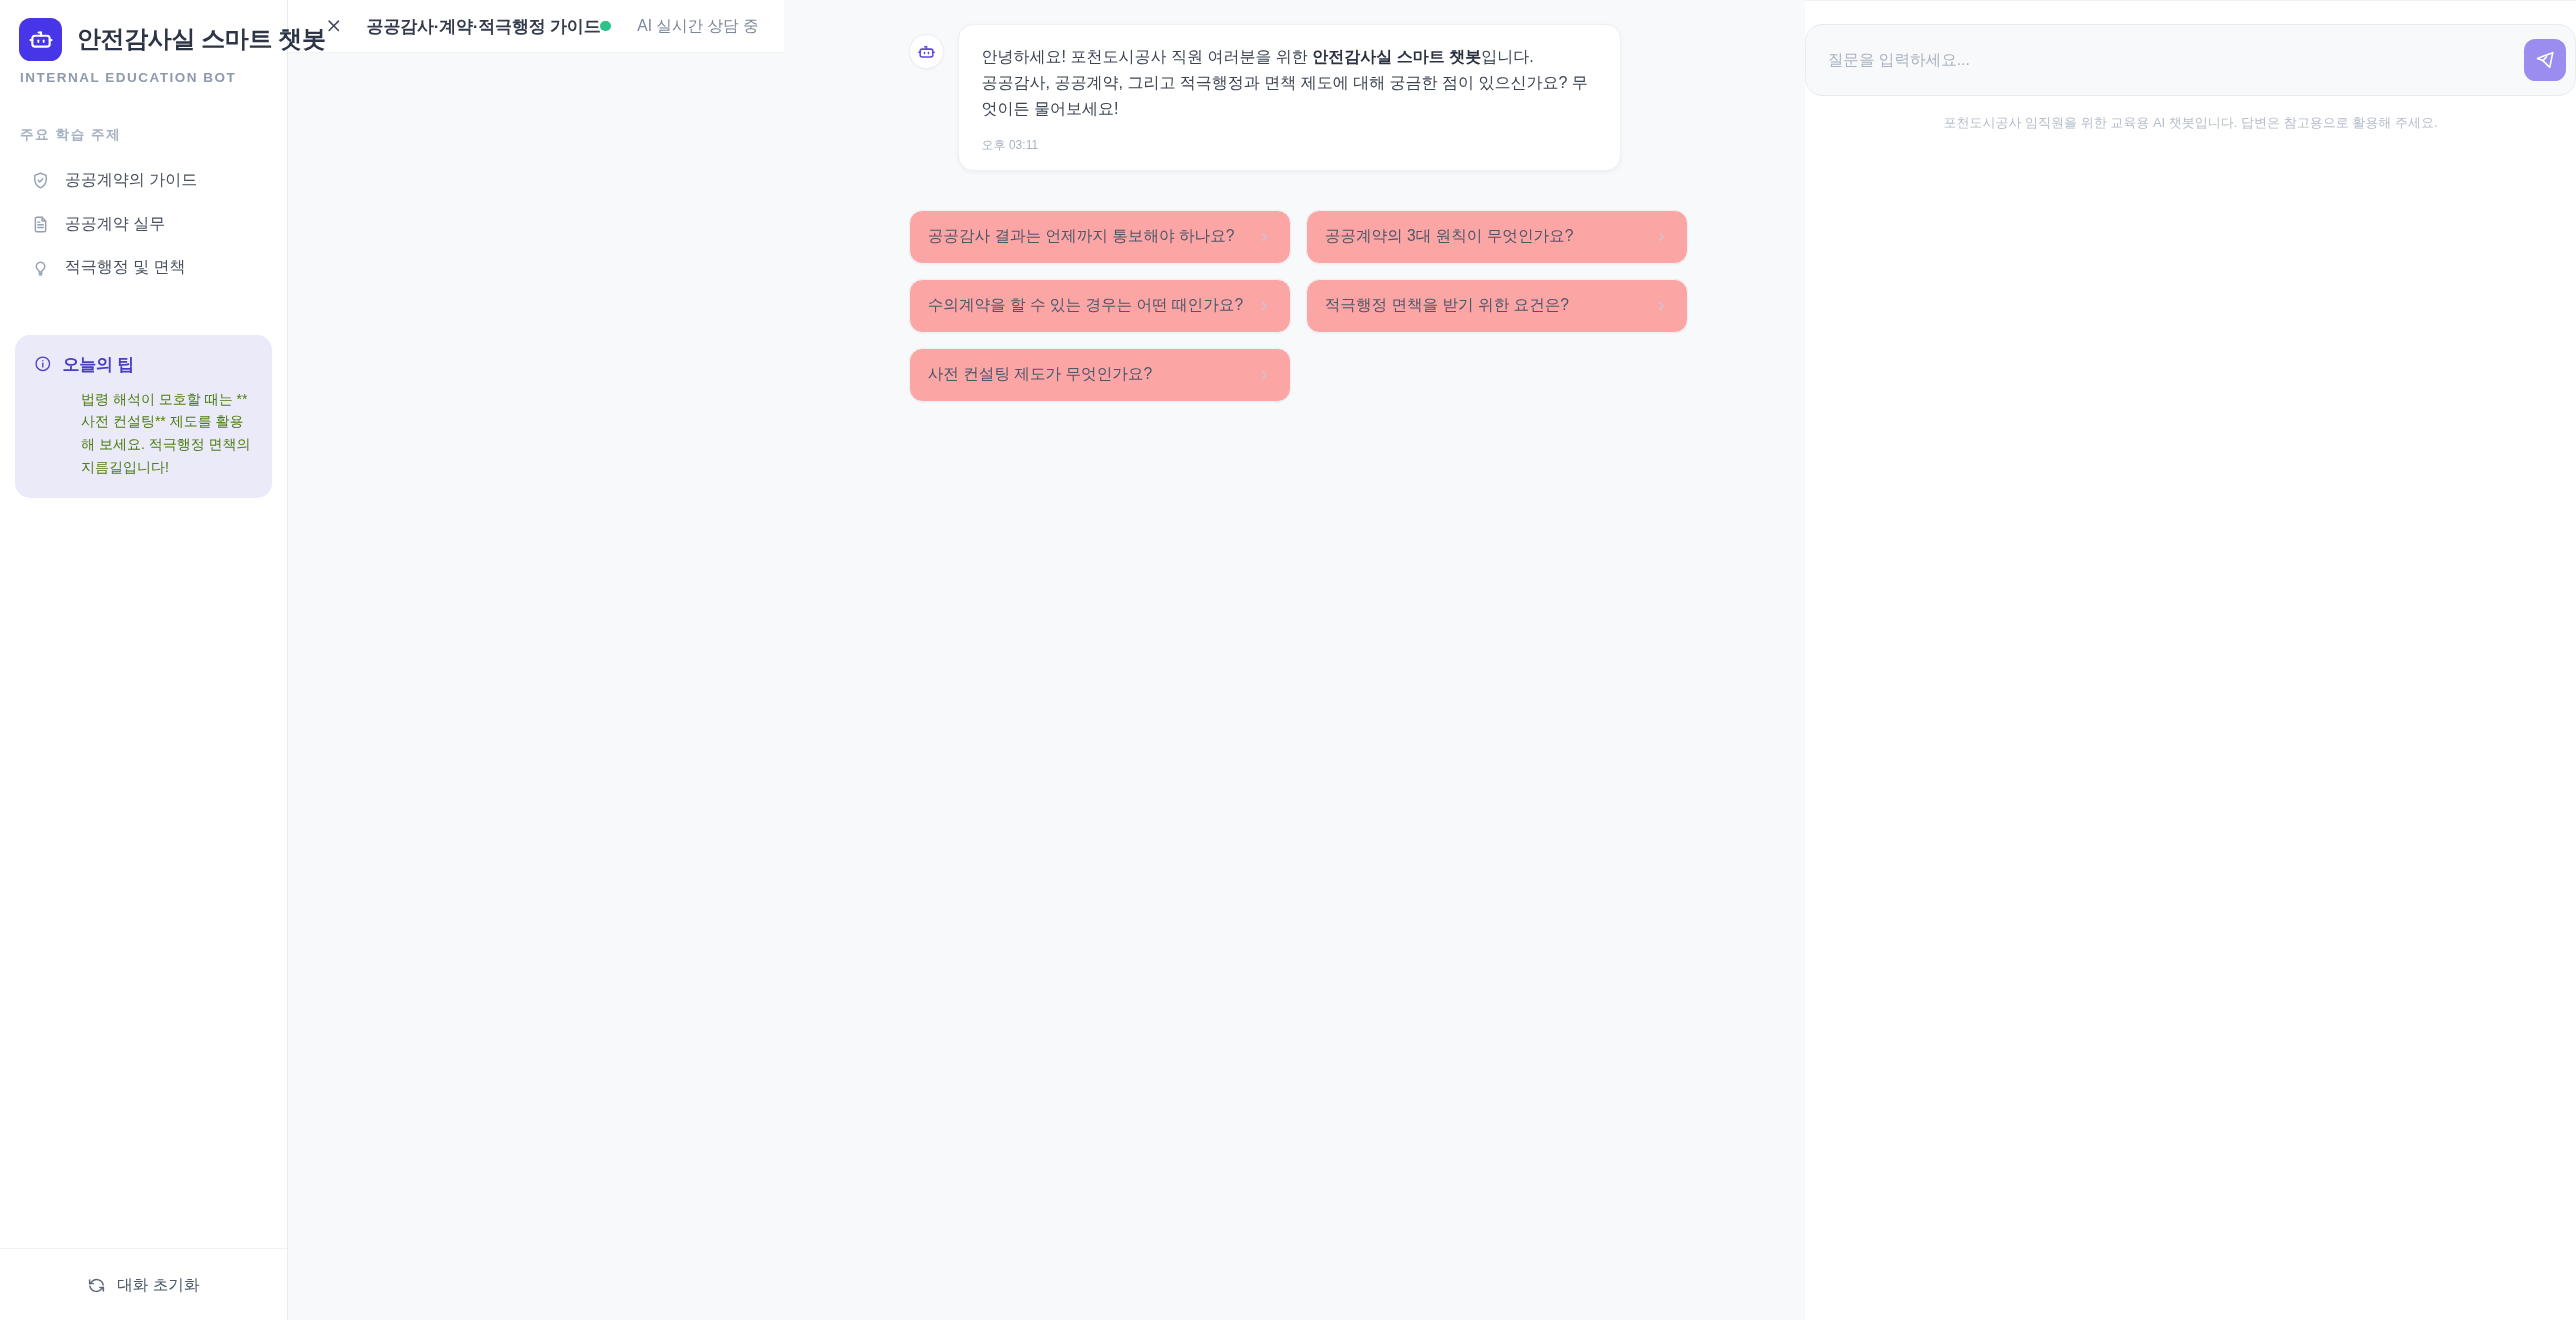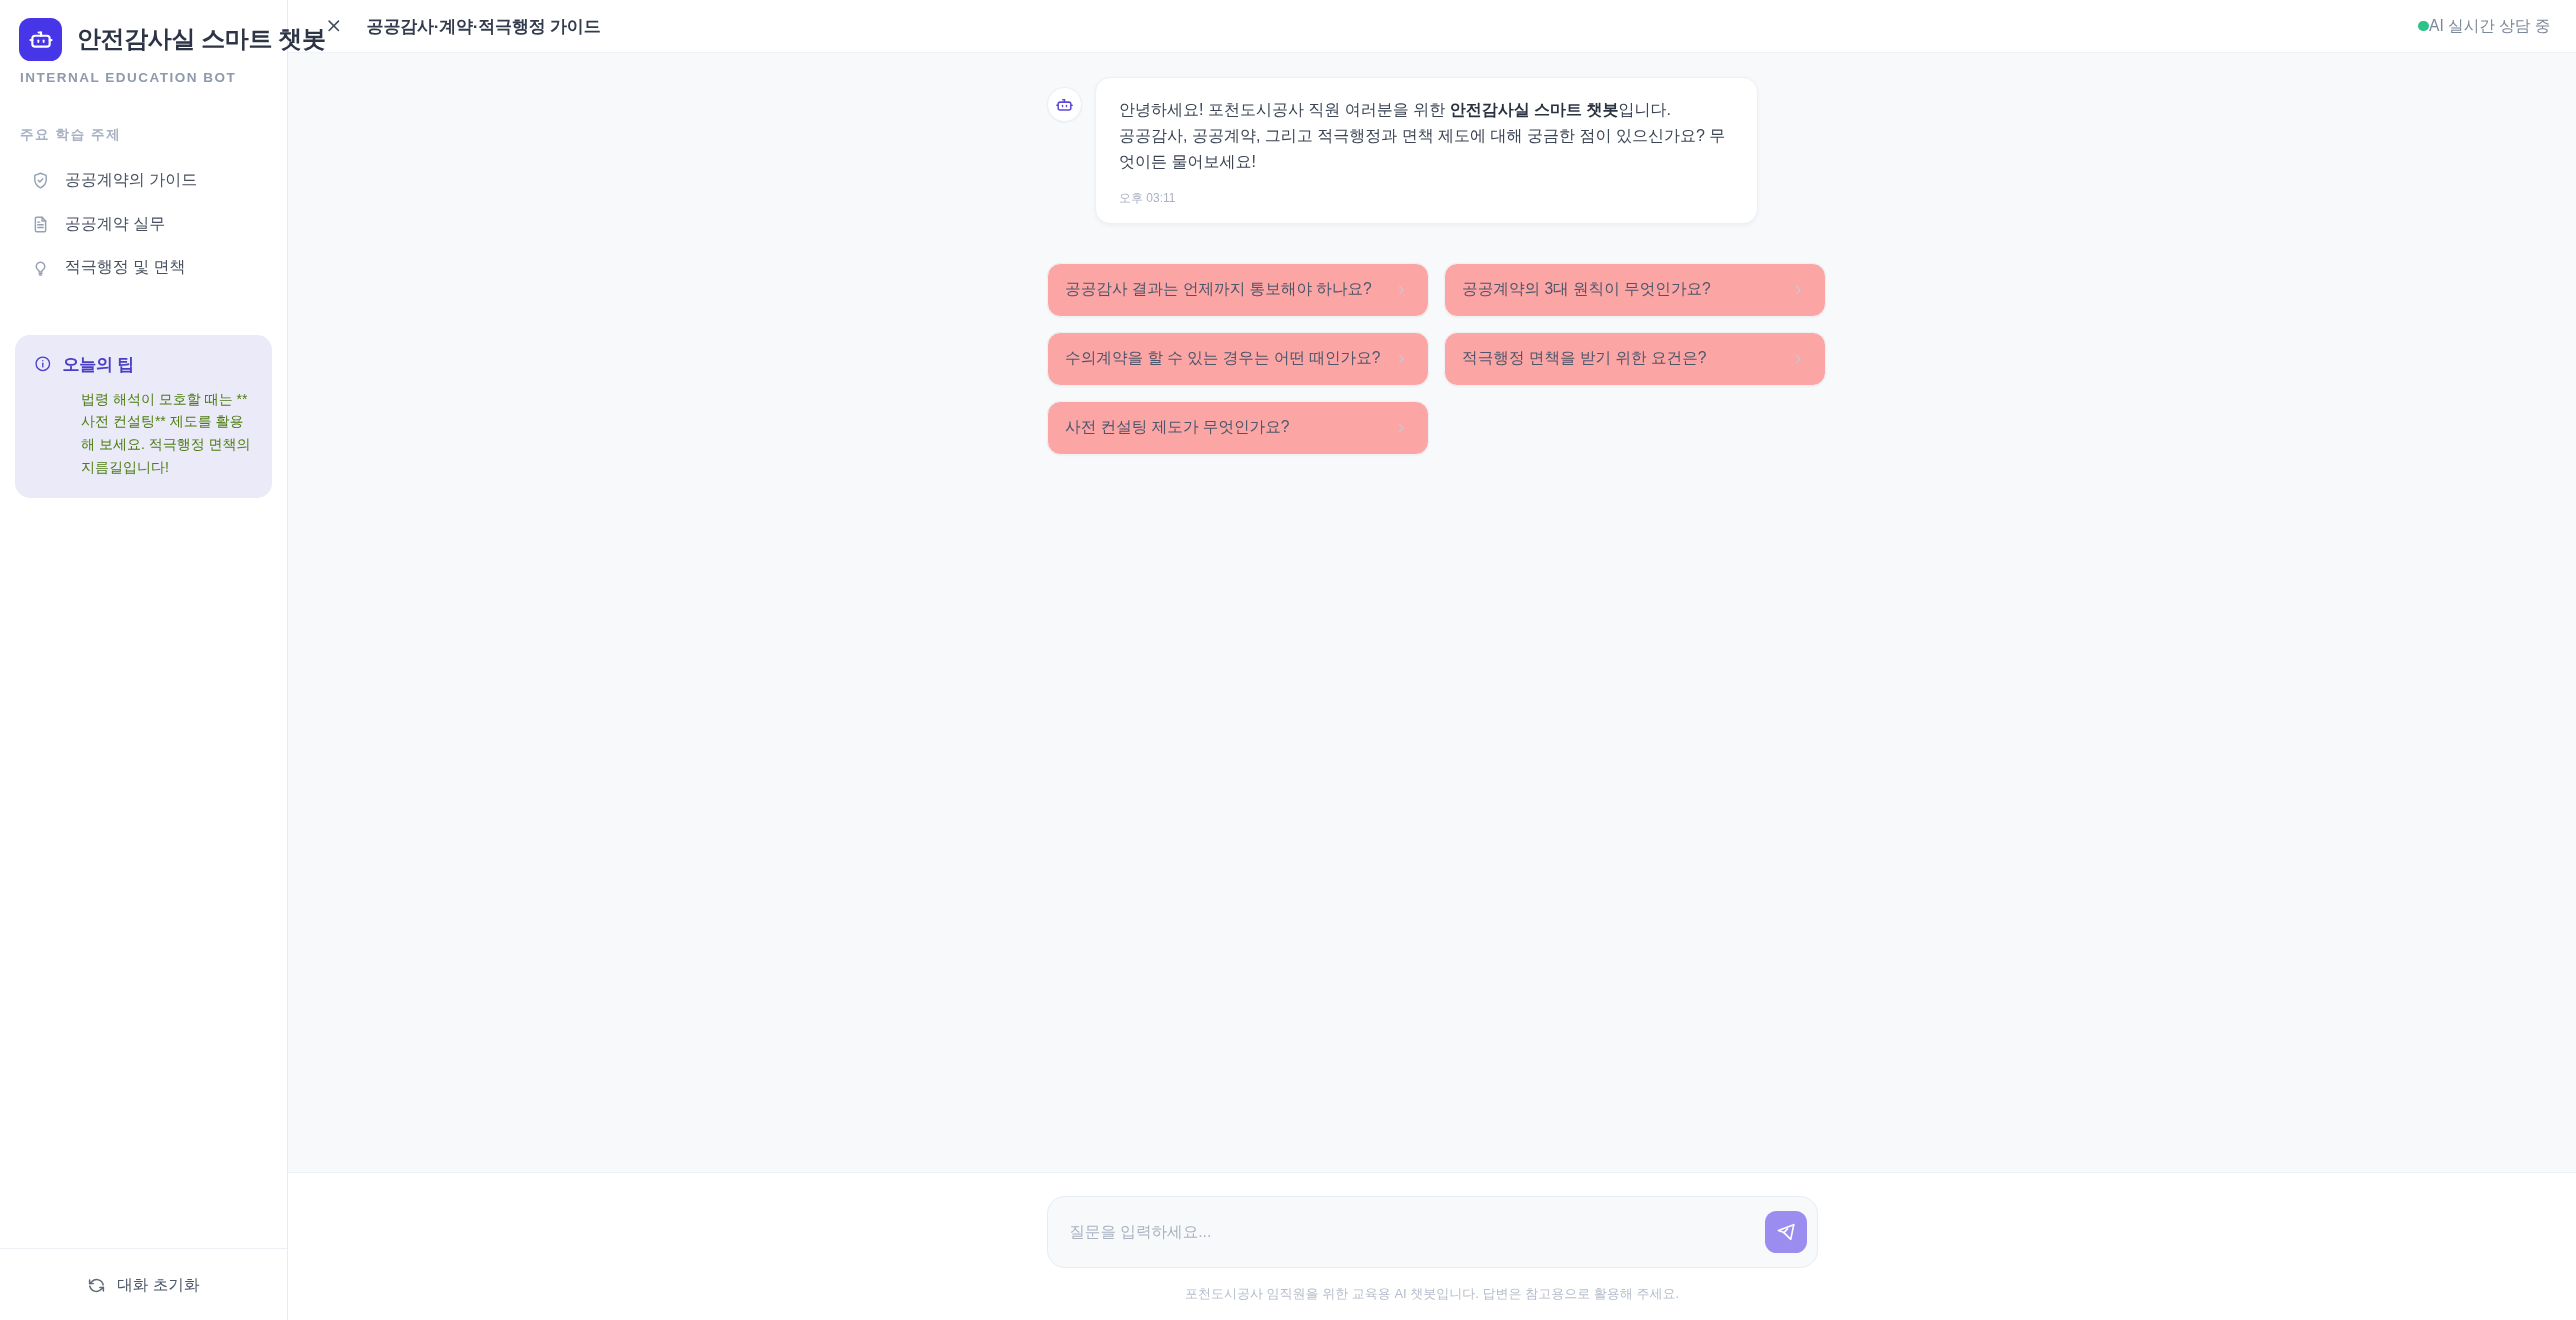--- a/index.html
+++ b/index.html
@@ -162,21 +162,21 @@
     border-radius: 6.8px;
   }
   .reset-icon { width: 19px; height: 19px; flex: 0 0 19px; color: #5d6878; }
   .reset-icon svg { width: 19px; height: 19px; display: block; }
   .reset-label { font-size: 15.6px; color: #4b5666; white-space: nowrap; }
 
   
   .main {
     flex: 1 1 auto;
     display: flex;
-    flex-direction: column;
+    flex-direction: row;
     background: #f7f9fb;
     min-width: 0;
   }
 
   .topbar {
     height: 53px;
     flex: 0 0 53px;
     background: #ffffff;
     border-bottom: 1.4px solid #eef1f5;
     display: flex;
@@ -205,21 +205,21 @@
     color: #333c4d;
     letter-spacing: -0.2px;
     white-space: nowrap;
   }
 
   .topbar-spacer { flex: 1 1 auto; }
 
   .status {
     display: flex;
     align-items: center;
-    gap: 0;
+    gap: 26px;
     padding-right: 2.7px;
     overflow: hidden;
     white-space: nowrap;
   }
   .status-dot {
     width: 10.8px;
     height: 10.8px;
     border-radius: 50%;
     background: #2ec28b;
     flex: 0 0 10.8px;

